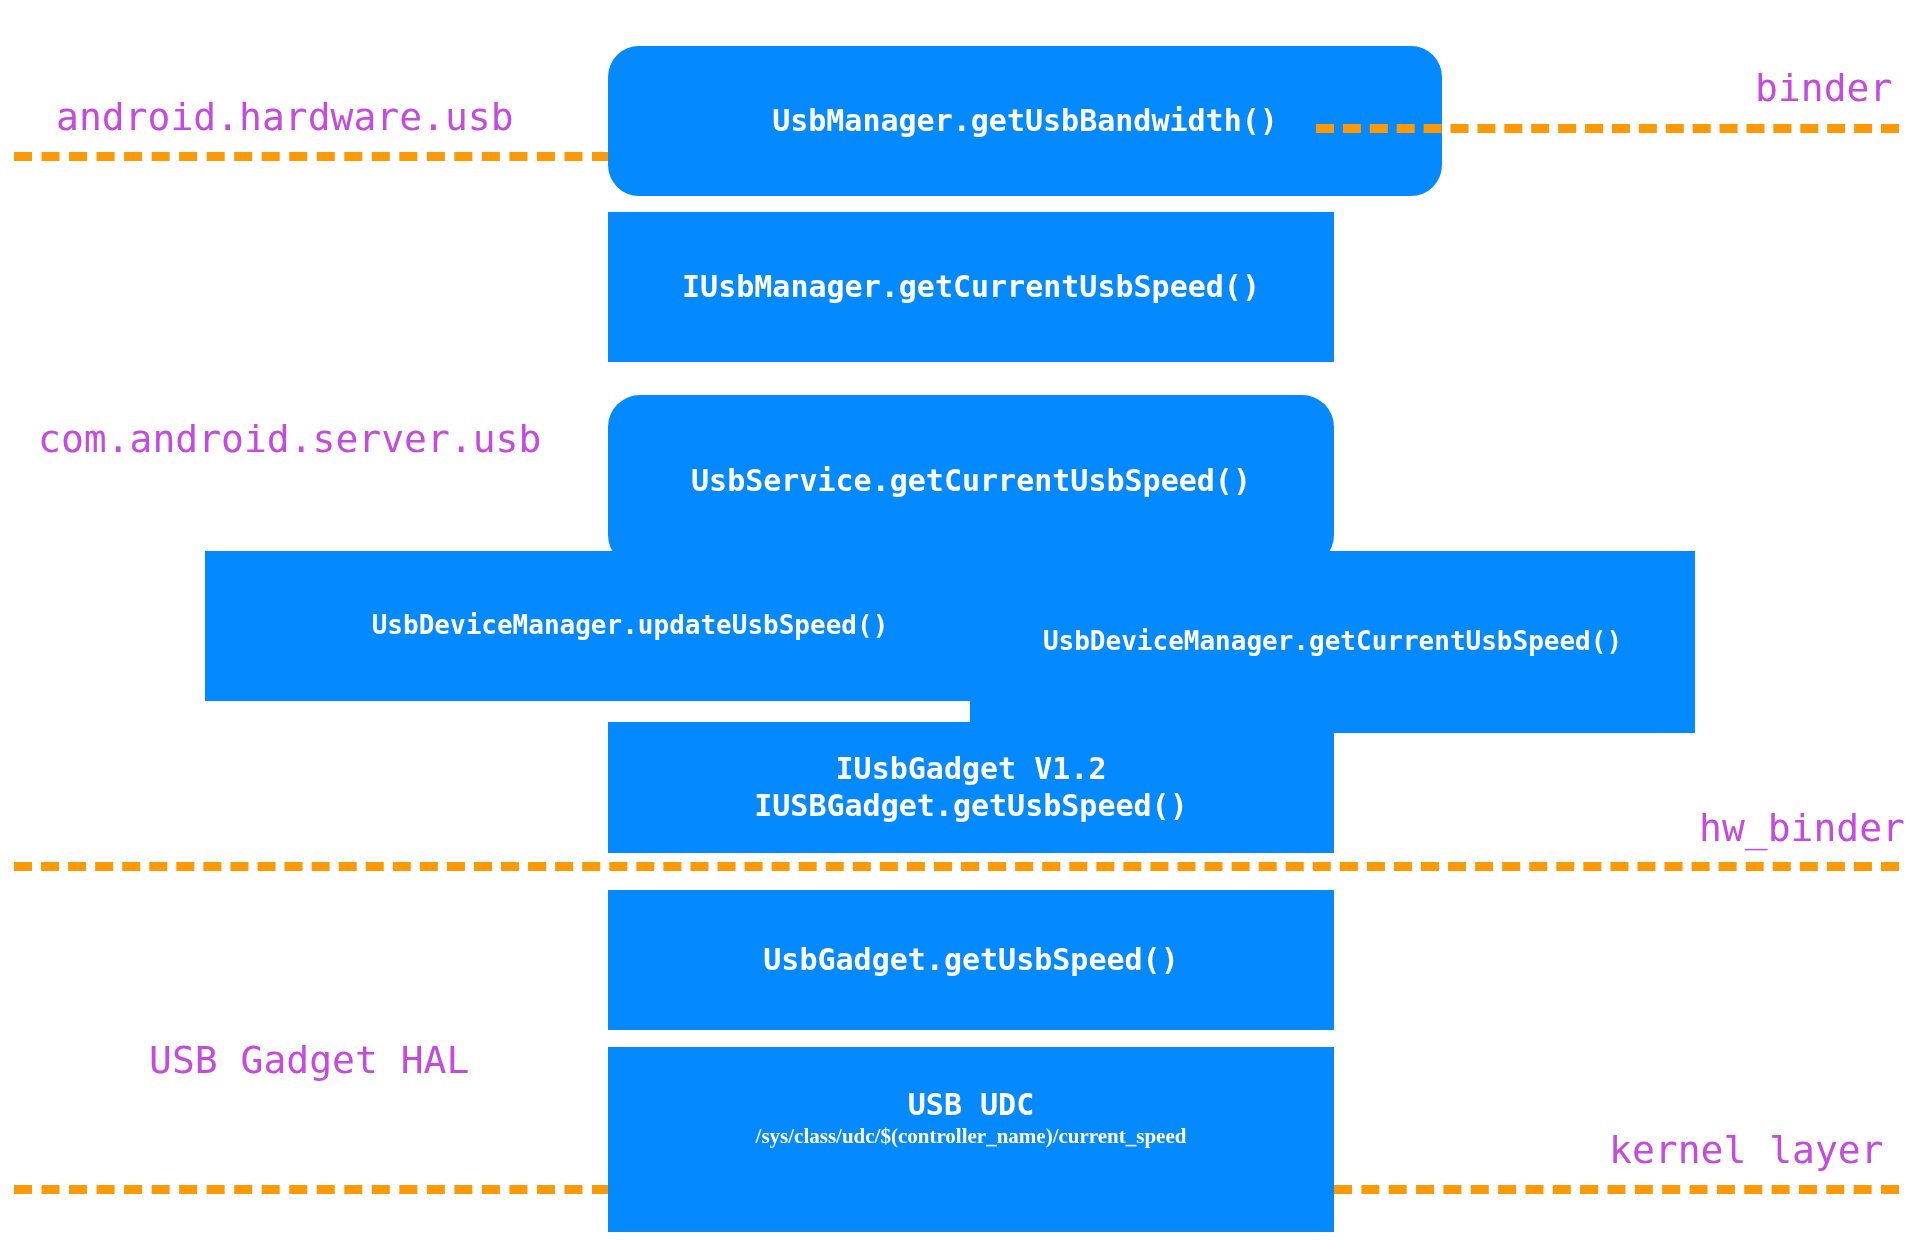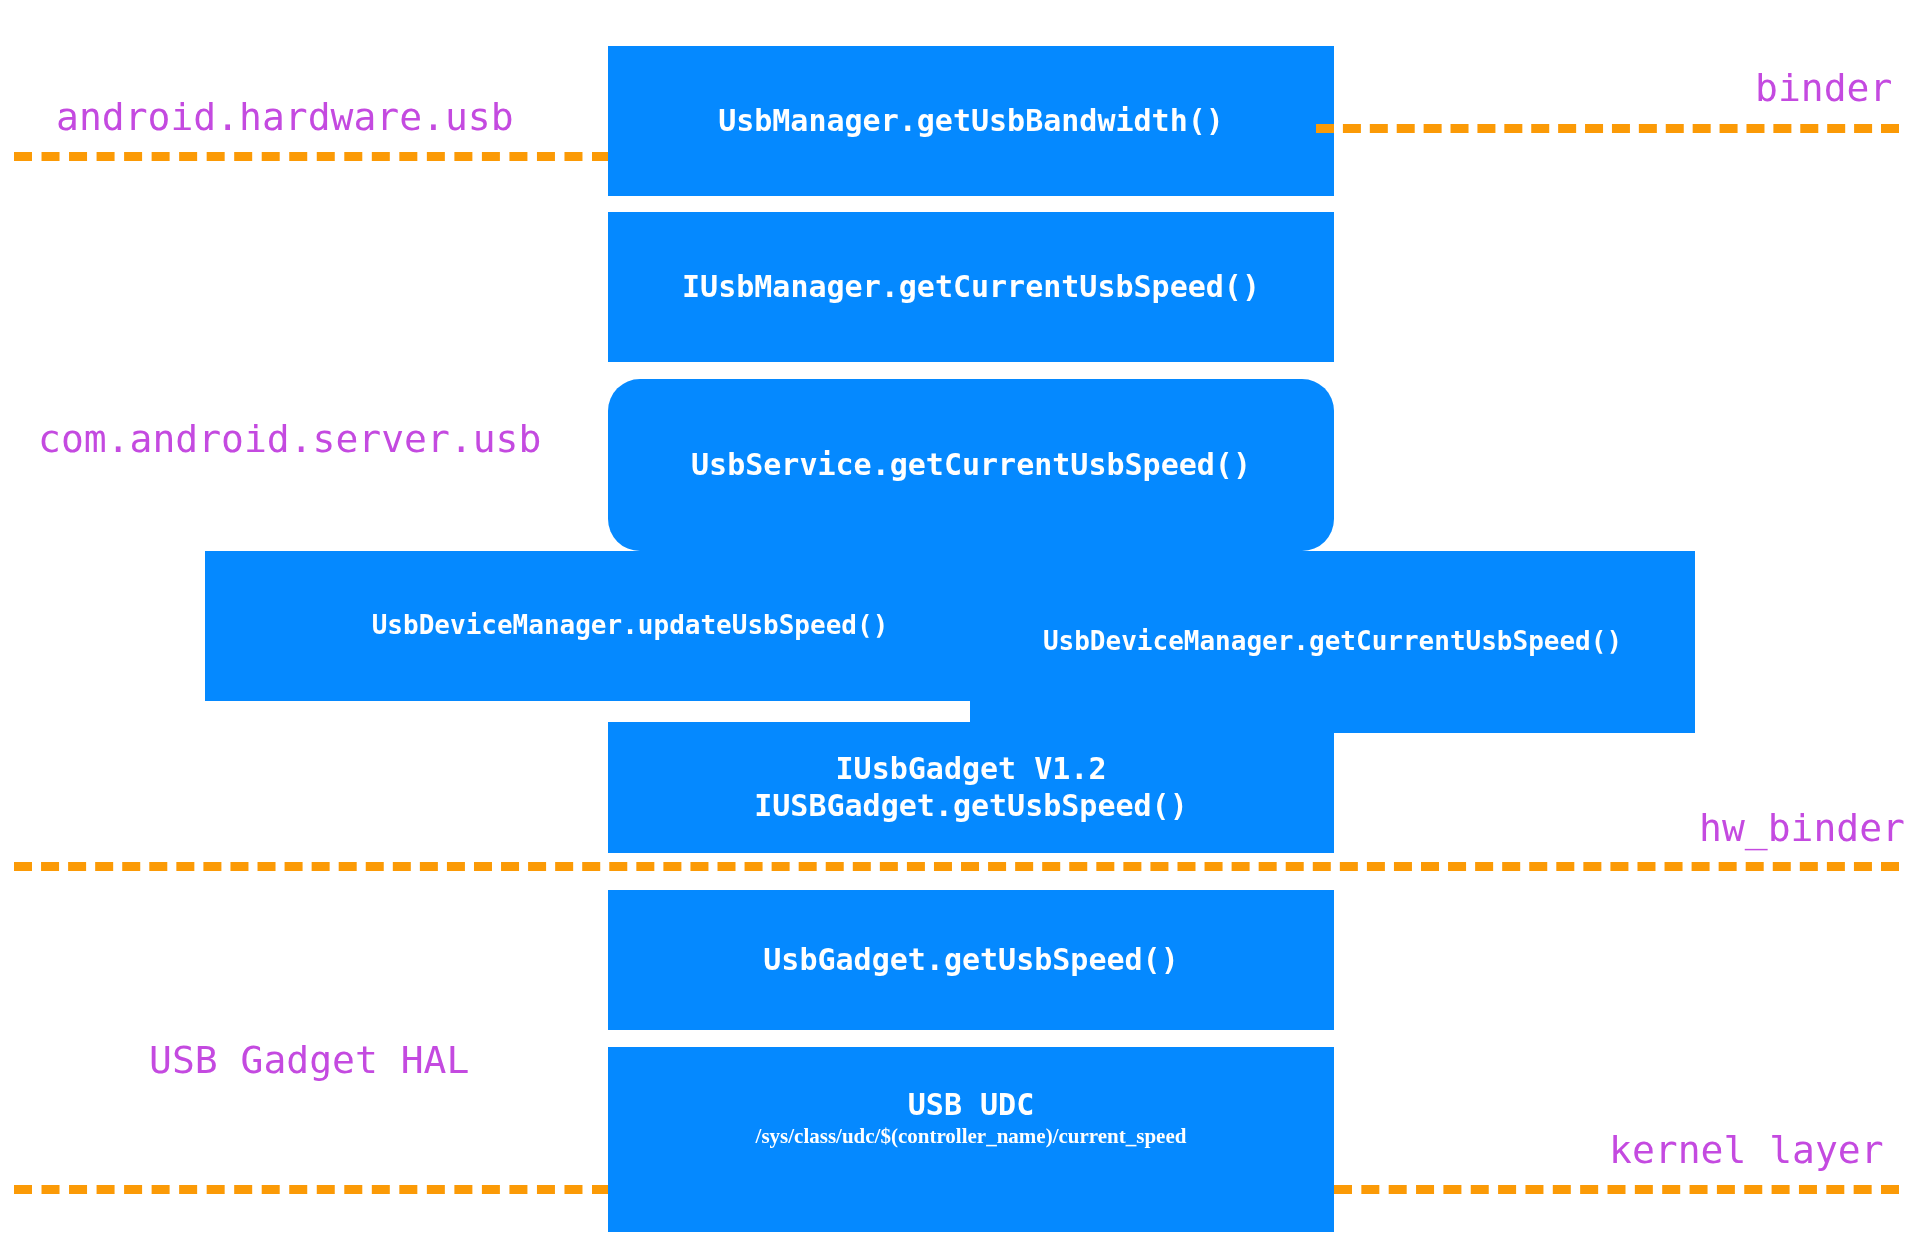--- a/index.html
+++ b/index.html
@@ -86,29 +86,29 @@
   <div class="layer-label" style="left:1755px; top:66px;">binder</div>
 
   <div class="layer-label" style="left:38px; top:417px;">com.android.server.usb</div>
 
   <div class="layer-label" style="left:1679px; top:806px;margin-left:20px;">hw_binder</div>
 
   <div class="layer-label" style="left:113px; top:1038px;margin-left:36px;">USB Gadget HAL</div>
 
   <div class="layer-label" style="left:1609px; top:1128px;">kernel layer</div>
 
-  <div class="box" style="left:608px; top:46px; width:726px; height:150px;">
+  <div class="box" style="left:608px; top:46px; width:834px; height:150px;border-radius:31px;">
     <div class="line1">UsbManager.getUsbBandwidth()</div>
   </div>
 
   <div class="box" style="left:608px; top:212px; width:726px; height:150px;">
     <div class="line1">IUsbManager.getCurrentUsbSpeed()</div>
   </div>
 
-  <div class="box" style="left:608px; top:379px; width:726px; height:172px;border-radius:32px;">
+  <div class="box" style="left:608px; top:395px; width:726px; height:172px;border-radius:32px;">
     <div class="line1">UsbService.getCurrentUsbSpeed()</div>
   </div>
 
   <div class="box small" style="left:205px; top:551px; width:850px; height:150px;">
     <div class="line1">UsbDeviceManager.updateUsbSpeed()</div>
   </div>
 
   <div class="box small" style="left:970px; top:551px; width:725px; height:182px;">
     <div class="line1">UsbDeviceManager.getCurrentUsbSpeed()</div>
   </div>

